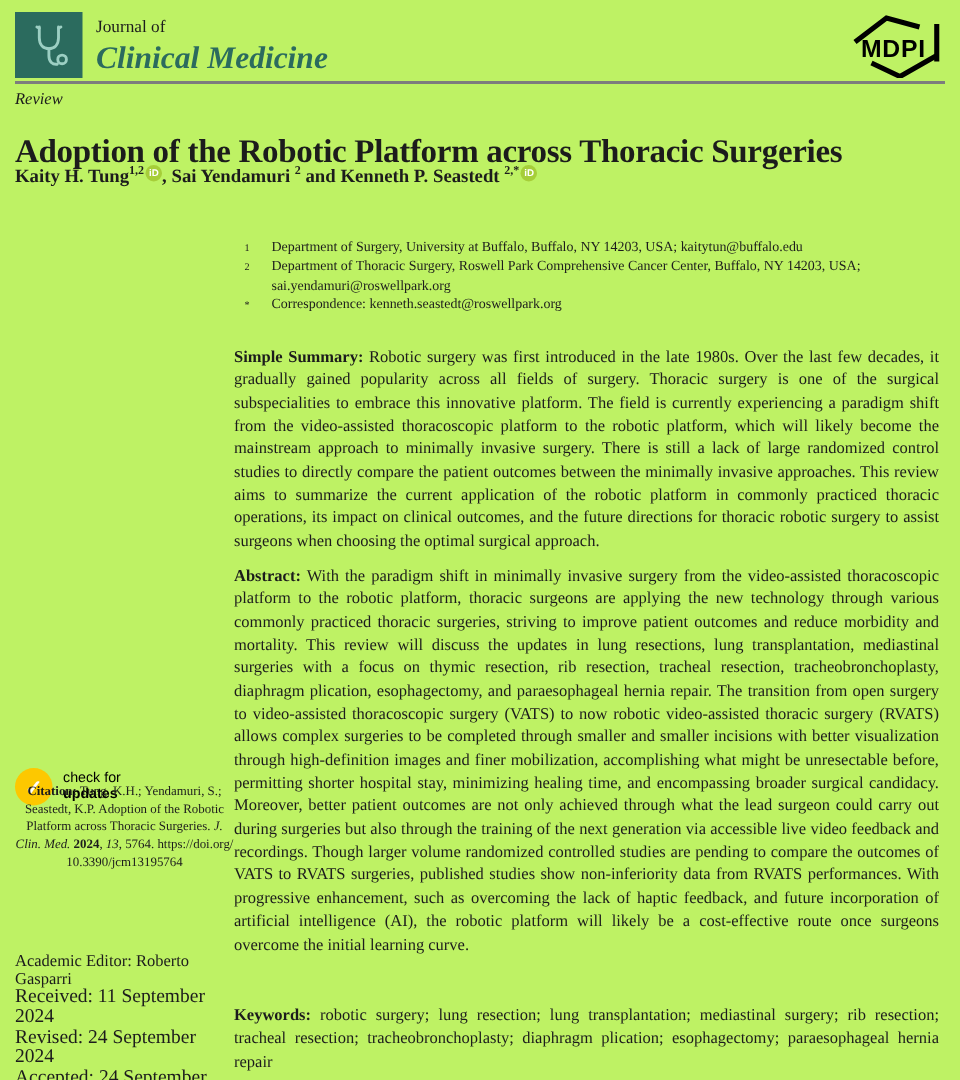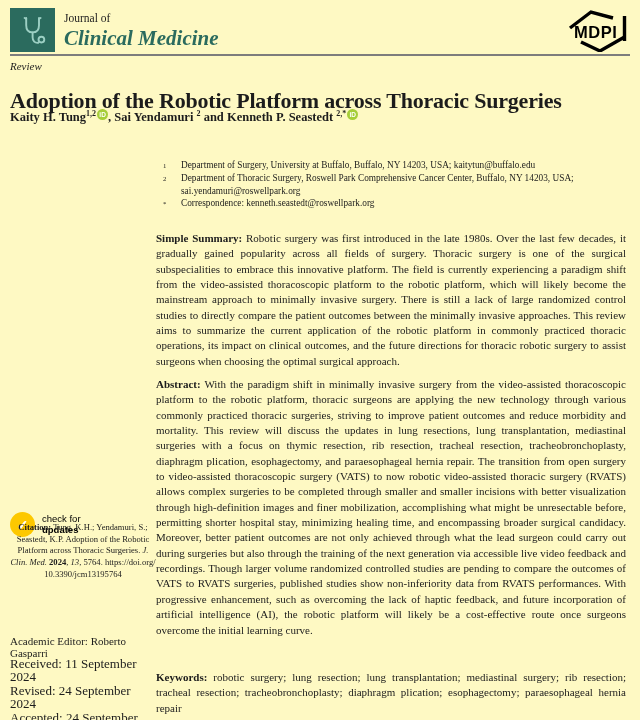--- a/index.html
+++ b/index.html
@@ -1,17 +1,17 @@
 <!DOCTYPE html>
 <html style="--teal: #2B6B5E; --teal_light: #9CCFC3; --orcid_green: #A6CE39; --badge_yellow: #FDC800; --text: #1C1C1C; --rule_gray: #7D7D7D;"><head>
 <meta charset="utf-8">
 <style>
   html,body{margin:0;padding:0;background:#fff;}
   .page{
-    position:relative;width:640px;height:720px;overflow:hidden;background:#fef9c3;
+    position:relative;width:640px;height:720px;overflow:hidden;background:#bef264;
     font-family:"Liberation Serif",serif;color:var(--text,#1c1c1c);
   }
   
   .logo-box{position:absolute;left:10px;top:8px;width:45px;height:44px;
     background:var(--teal,#2B6B5E);display:flex;align-items:center;justify-content:center;}
   .journal-prefix{position:absolute;left:64px;top:12px;font-size:11.5px;}
   .journal-title{position:absolute;left:64px;top:26px;font-size:21px;font-weight:bold;
     font-style:italic;color:var(--teal,#2B6B5E);}
   .mdpi-logo{position:absolute;left:567px;top:7px;width:63px;height:45px;}
   .header-rule{position:absolute;left:10px;top:54px;width:620px;height:0;

